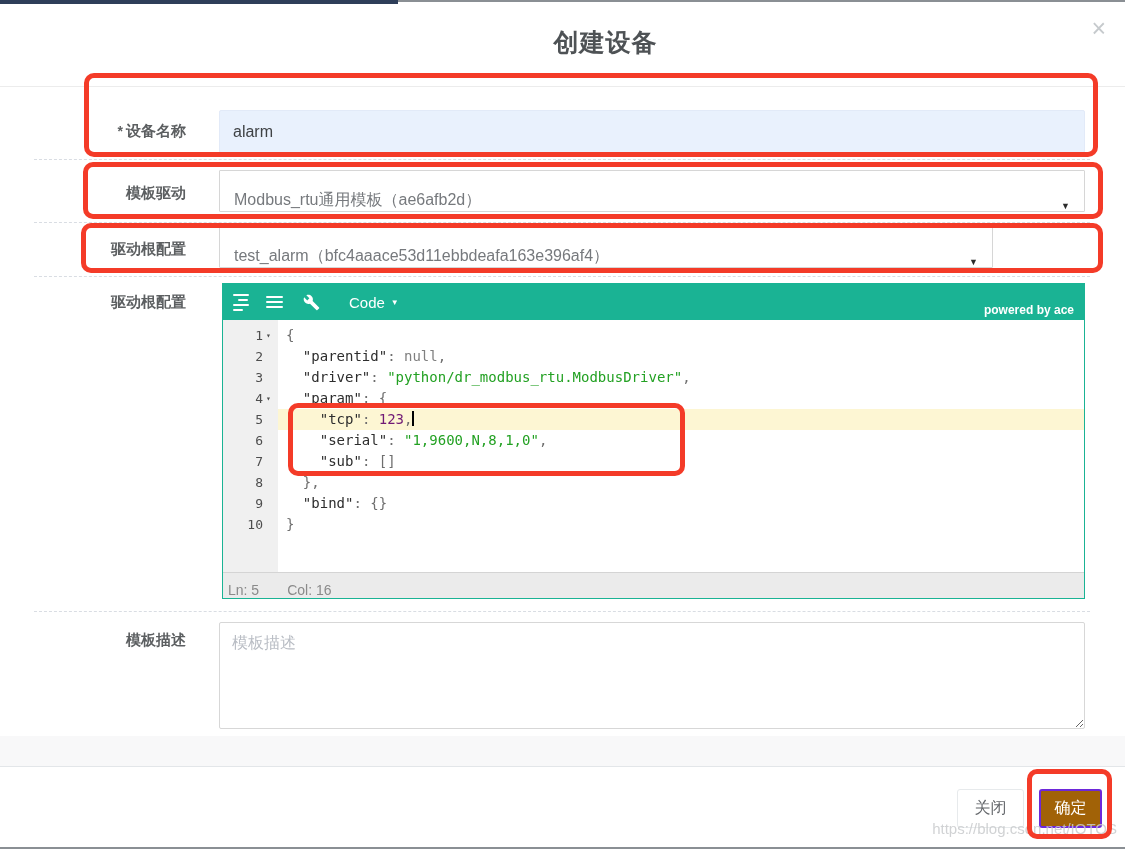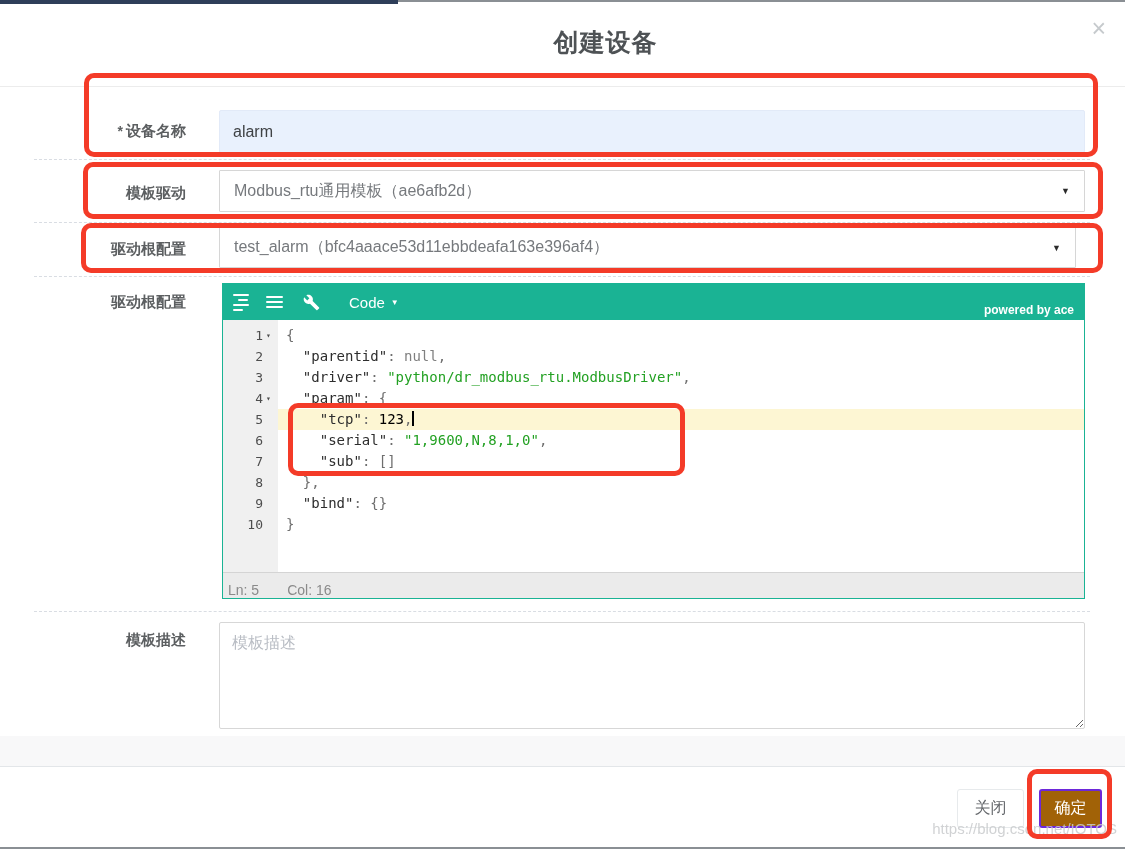--- a/index.html
+++ b/index.html
@@ -28,23 +28,23 @@
   .flabel { position:absolute; left:0; width:186px; text-align:right;
     font-size:15px; font-weight:700; color:#5c5f61;padding-left:14px; }
   .req { color:#5c5f61; font-weight:700; margin-right:3px; font-size:14px; }
 
   
   .name-input { position:absolute; left:219px; top:110px; width:866px; height:43px;
     background:#e9f1fd; border:1px solid #e2eaf8; border-radius:2px;
     font-size:16px; color:#3f4245; padding:0 13px; outline:none;
     font-family:"Liberation Sans", sans-serif; }
   .selectbox { position:absolute; left:219px; background:#fff; border:1px solid #d6d6d6;
-    border-radius:1px; display:flex; align-items:center; padding:0 14px; cursor:pointer; }
+    border-radius:1px; display:flex; align-items:flex-end; padding:0 14px; cursor:pointer; }
   .sel-driver { top:170px; width:866px; height:42px; }
-  .sel-gateway { top:227px; width:857px; height:41px; }
+  .sel-gateway { top:227px; width:774px; height:41px; }
   .sel-text { font-size:16px; color:#76797d; flex:1; white-space:nowrap; overflow:hidden; }
   .sel-caret { font-size:9px; color:#2b2b2b; margin-left:8px; }
 
   
   .editor { position:absolute; left:222px; top:283px; width:863px; height:316px;
     border:1px solid #1ab394; background:#fff; }
   .ed-toolbar { position:absolute; left:0; top:0; right:0; height:36px; background:#1ab394;
     display:flex; align-items:center; padding:0 10px; }
   .ed-icon { width:24px; height:24px; display:flex; flex-direction:column; justify-content:center;
     gap:3px; margin-right:9px; cursor:pointer; }
@@ -64,21 +64,21 @@
     padding-top:5px; }
   .gut-line { height:21px; display:flex; align-items:center; justify-content:flex-end;
     font-family:"DejaVu Sans Mono", monospace; font-size:13px; color:#4d4d4d; padding-right:4px; }
   .gut-line .n { text-align:right; }
   .gut-line .fold { width:11px; font-size:8px; color:#4d4d4d; text-align:center; }
   .ed-lines { position:absolute; left:55px; top:0; right:0; bottom:0; padding-top:5px; }
   .code-line { height:21px; line-height:21px; white-space:pre;
     font-family:"DejaVu Sans Mono", monospace; font-size:14px; padding-left:8px; }
   .code-line.active { background:#fdf6d3; }
   .tk-key { color:#2d2d2d; } .tk-punct { color:#6e6e6e; } .tk-ind { color:#6e6e6e; }
-  .tk-str { color:#23a123; } .tk-num { color:#000000; } .tk-null { color:#808080; }
+  .tk-str { color:#23a123; } .tk-num { color:#701a75; } .tk-null { color:#808080; }
   .cursor { display:inline-block; width:2px; height:15px; background:#000; vertical-align:-2px; }
 
   .ed-status { position:absolute; left:0; right:0; bottom:0; height:26px; background:#ebebeb;
     border-top:1px solid #d4d4d4; display:flex; align-items:flex-end; font-size:14px;
     color:#8a8a8a; padding-left:5px; gap:28px; }
 
   
   .desc-area { position:absolute; left:219px; top:622px; width:866px; height:107px;
     border:1px solid #d7d7d7; border-radius:2px; padding:10px 12px; font-size:16px;
     color:#3f4245; resize:both; outline:none; font-family:"Liberation Sans", sans-serif; }

